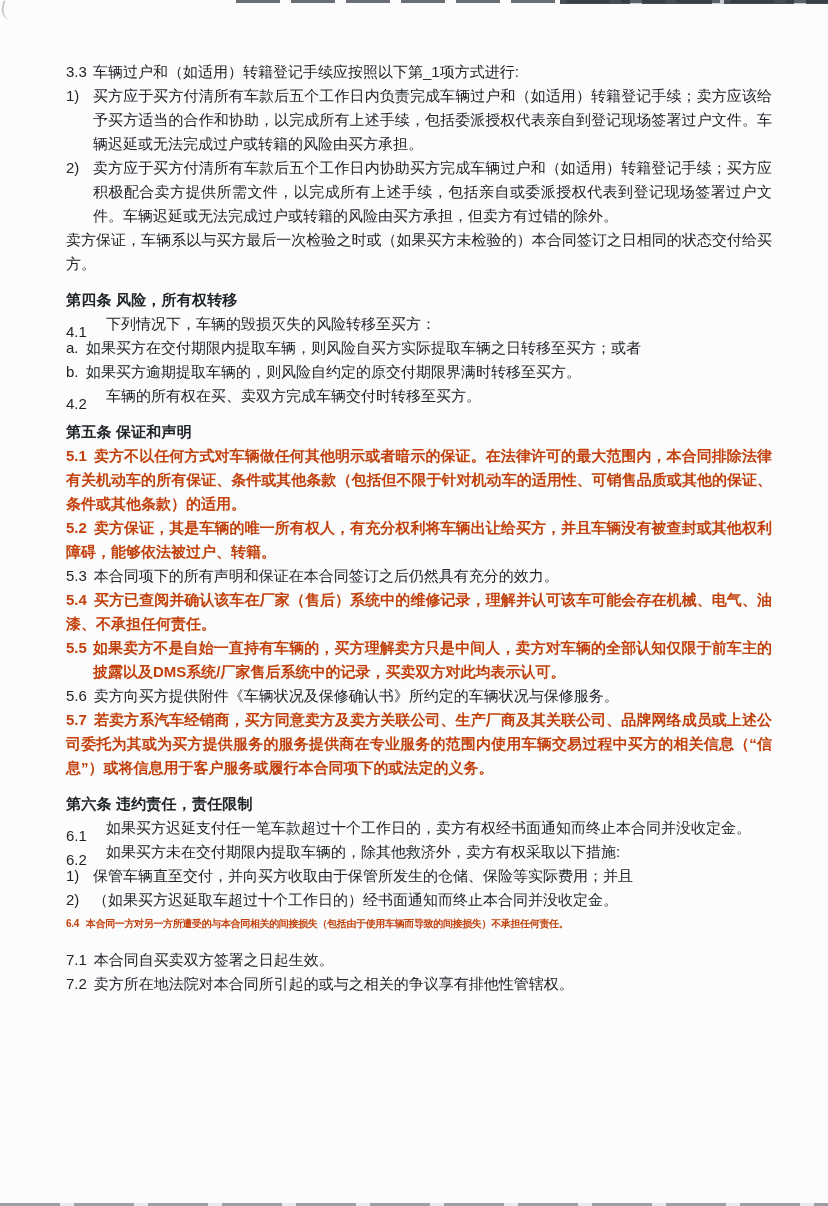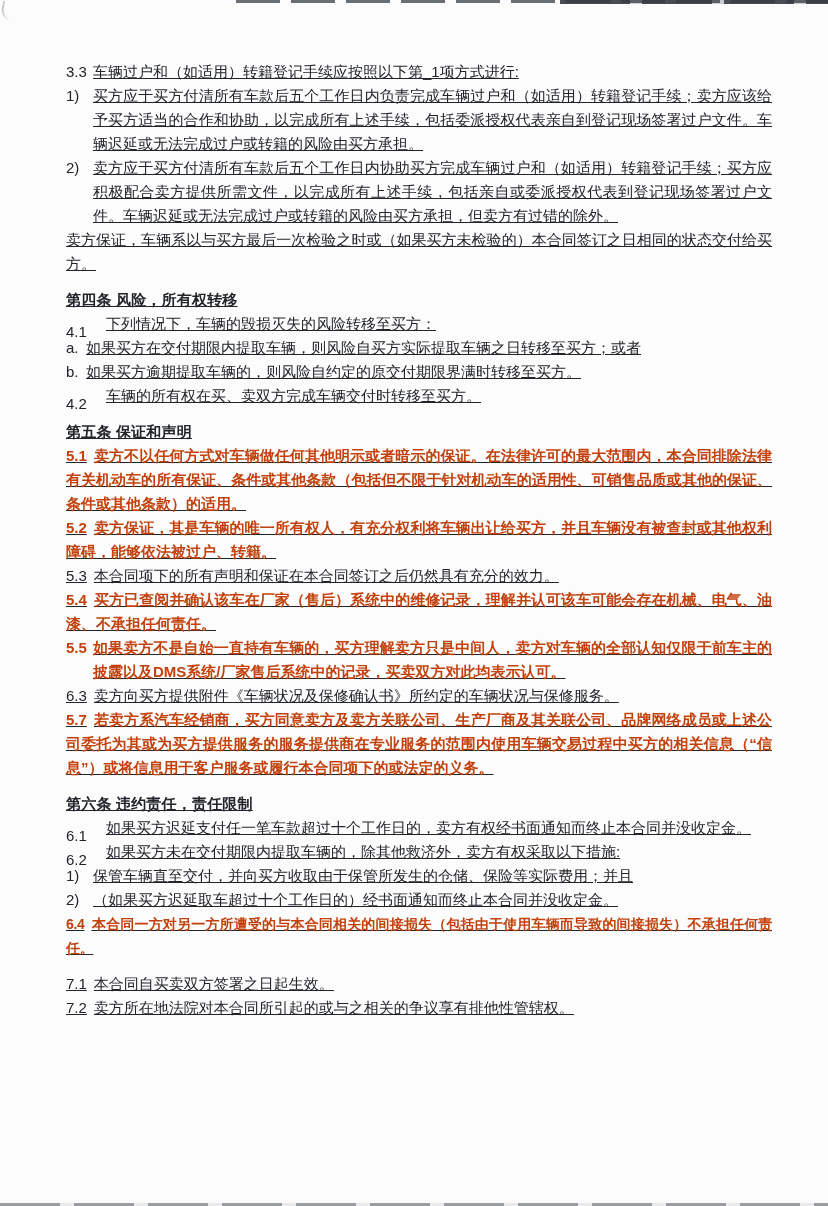--- a/index.html
+++ b/index.html
@@ -16,41 +16,40 @@
     background: #fcfcfd;
     color: #212529;
     font-size: 15px;
     line-height: 24px;
     overflow: hidden;
   }
   .content {
     position: absolute;
     left: 66px; top: 60px;
     width: 706px;
-    text-decoration: underline;
   }
   section { margin-top: 12px; }
   section.first { margin-top: 0; }
   .heading { font-weight: 700; margin: 0; letter-spacing: .2px; }
   p.para { margin: 0; text-align: justify; }
   
   .hang { position: relative; padding-left: 27px; }
   .hang > .lbl { position: absolute; left: 0; top: 0; }
   
   .hang-w { position: relative; padding-left: 40px; }
   .hang-w > .lbl { position: absolute; left: 0; top: 8px; }
   
   .sub { position: relative; margin-left: 40px; padding-left: 20px; }
   .sub > .lbl { position: absolute; left: 0; top: 0; }
   
   .flat > .lbl { margin-right: 7px; }
   
   .cont { margin-left: 27px; }
   .b { font-weight: 700; color: #c2410c; }
-  .tight { font-size: 14px; letter-spacing: -0.35px; }
+  .tight { font-size: 10px; letter-spacing: -0.35px; }
   
   .edge-top {
     position: absolute; top: 0; left: 236px; right: 0; height: 3px;
     background: repeating-linear-gradient(90deg,
       rgba(61,68,76,.85) 0 44px, rgba(61,68,76,0) 44px 55px);
     opacity: .9;
   }
   .edge-top-2 {
     position: absolute; top: 0; left: 560px; right: 0; height: 4px;
     background: repeating-linear-gradient(90deg,
@@ -130,21 +129,21 @@
         <span class="lbl">5.3</span><span>本合同项下的所有声明和保证在本合同签订之后仍然具有充分的效力。</span>
       </p>
       <p class="para flat b">
         <span class="lbl">5.4</span><span>买方已查阅并确认该车在厂家（售后）系统中的维修记录，理解并认可该车可能会存在机械、电气、油漆、不承担任何责任。</span>
       </p>
       <p class="para hang b">
         <span class="lbl">5.5</span>
         <span>如果卖方不是自始一直持有车辆的，买方理解卖方只是中间人，卖方对车辆的全部认知仅限于前车主的披露以及DMS系统/厂家售后系统中的记录，买卖双方对此均表示认可。</span>
       </p>
       <p class="para flat">
-        <span class="lbl">6.3</span><span>卖方向买方提供附件《车辆状况及保修确认书》所约定的车辆状况与保修服务。</span>
+        <span class="lbl">5.6</span><span>卖方向买方提供附件《车辆状况及保修确认书》所约定的车辆状况与保修服务。</span>
       </p>
       <p class="para flat b">
         <span class="lbl">5.7</span><span>若卖方系汽车经销商，买方同意卖方及卖方关联公司、生产厂商及其关联公司、品牌网络成员或上述公司委托为其或为买方提供服务的服务提供商在专业服务的范围内使用车辆交易过程中买方的相关信息（“信息”）或将信息用于客户服务或履行本合同项下的或法定的义务。</span>
       </p>
     </section>
 
     <section>
       <p class="heading">第六条 违约责任，责任限制</p>
       <p class="para hang-w">
         <span class="lbl">6.1</span>

